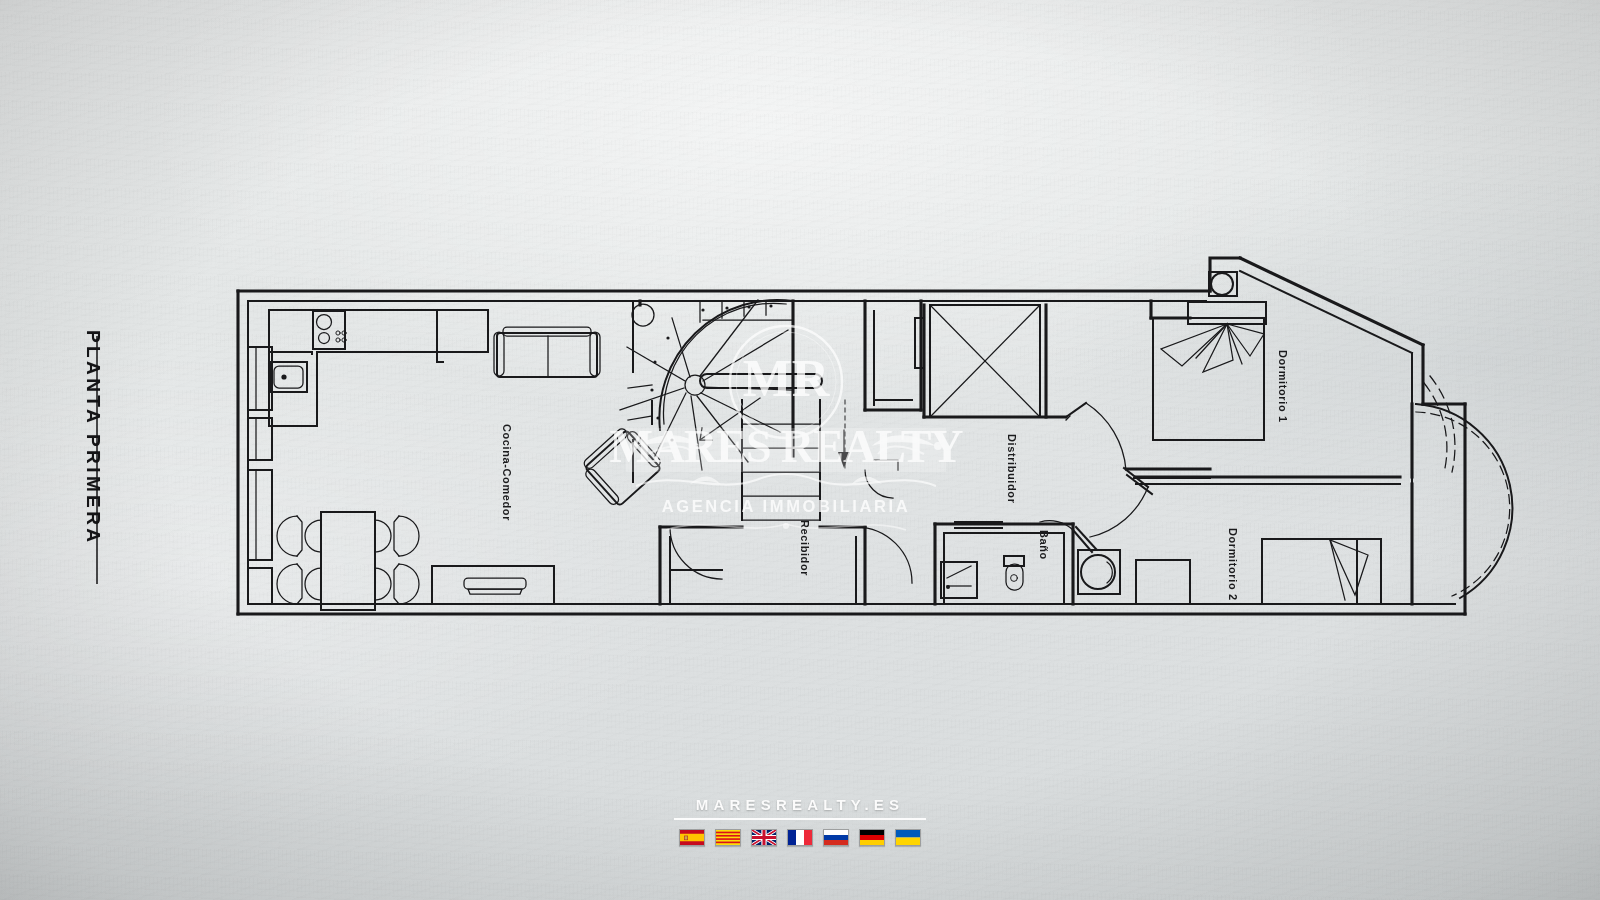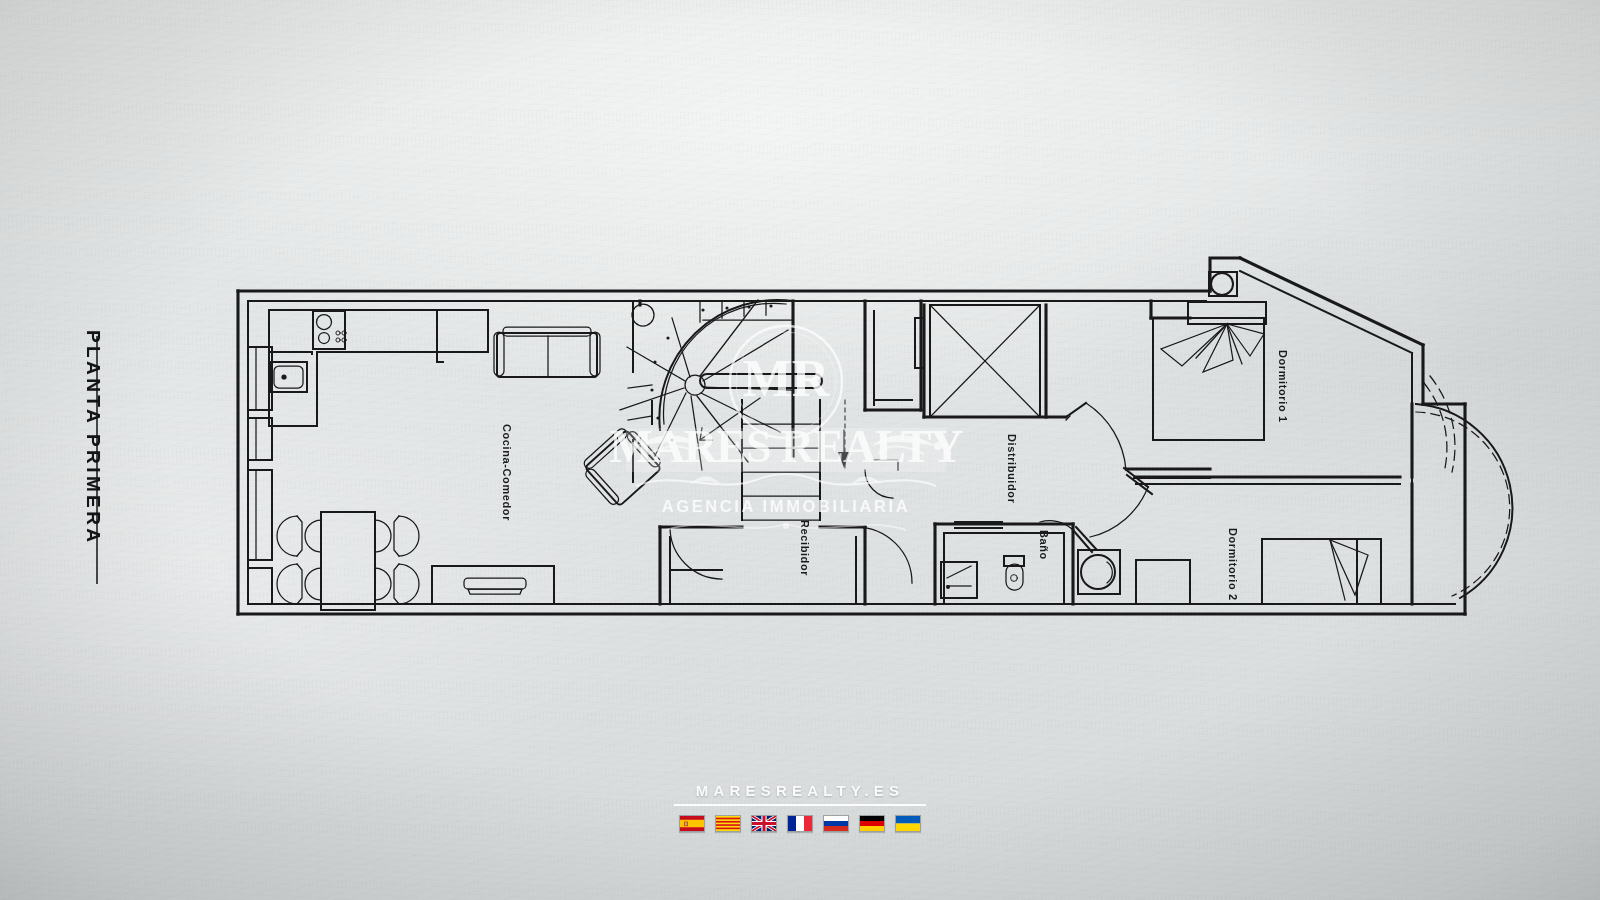--- a/index.html
+++ b/index.html
@@ -101,21 +101,21 @@
     color: #141416;
     white-space: nowrap;
     line-height: 26px;
     text-shadow: 0 0 1px rgba(0,0,0,.18);
   }
 
   
   #footer {
     position: absolute;
     left: 0;
-    bottom: 68px;
+    bottom: 54px;
     width: 1600px;
     z-index: 7;
     text-align: center;
     pointer-events: auto;
   }
   #brand-url {
     display: block;
     font-size: 15px;
     font-weight: 700;
     letter-spacing: 5.2px;

